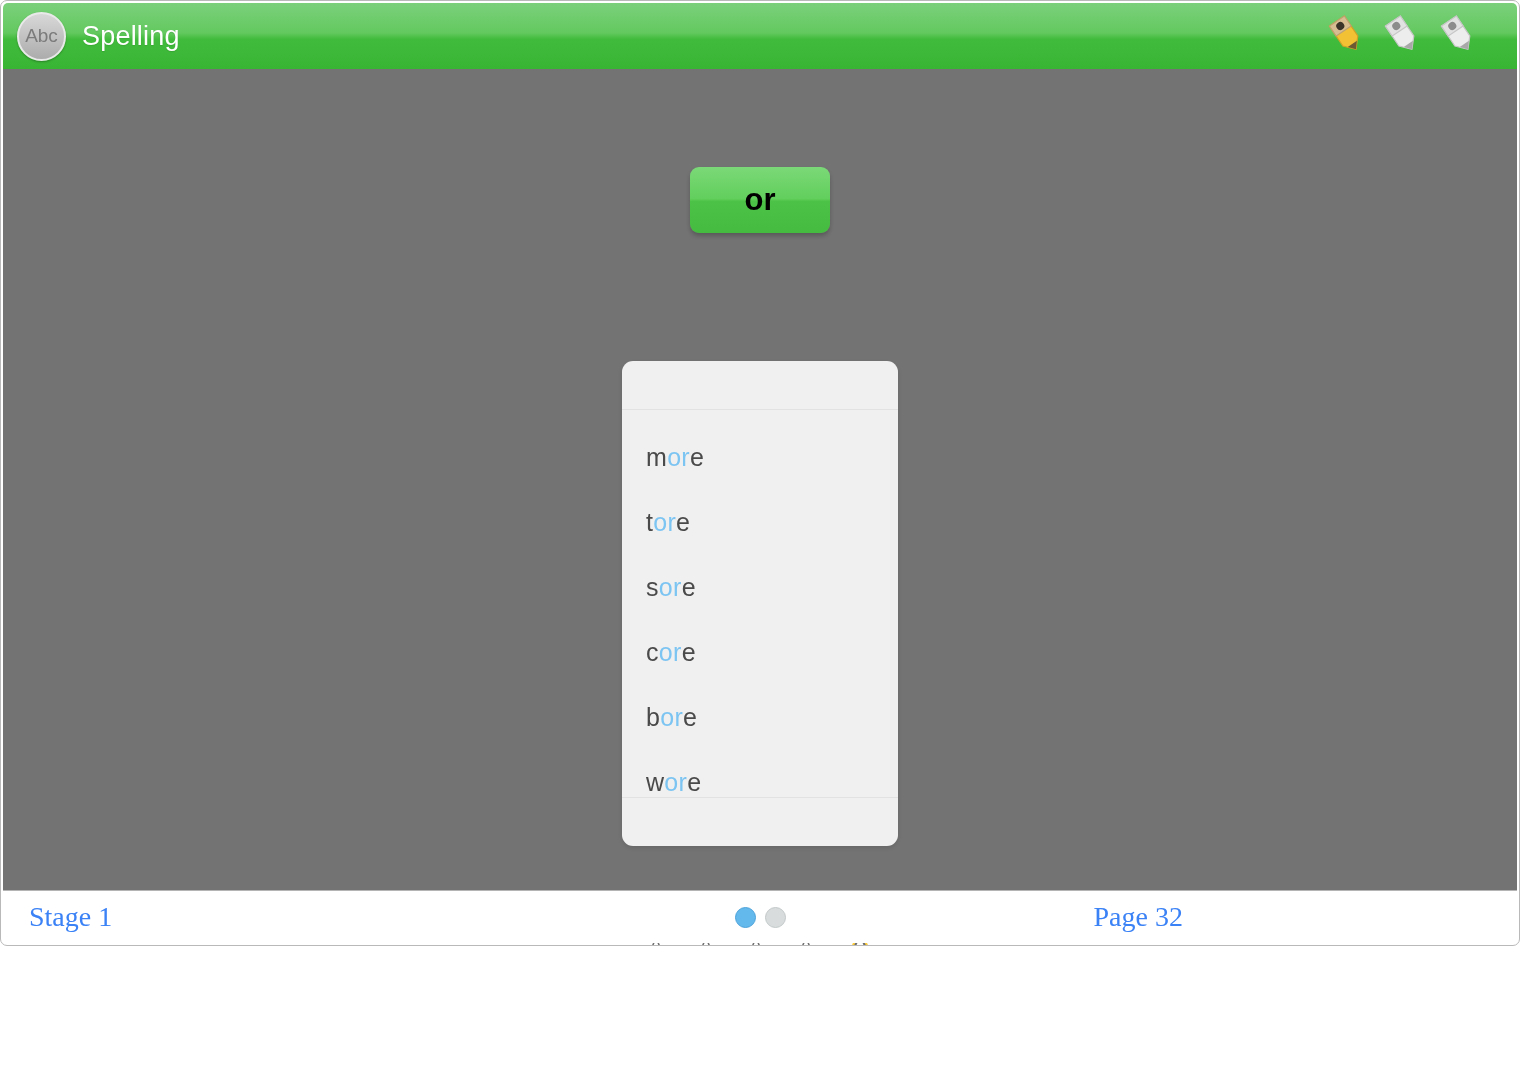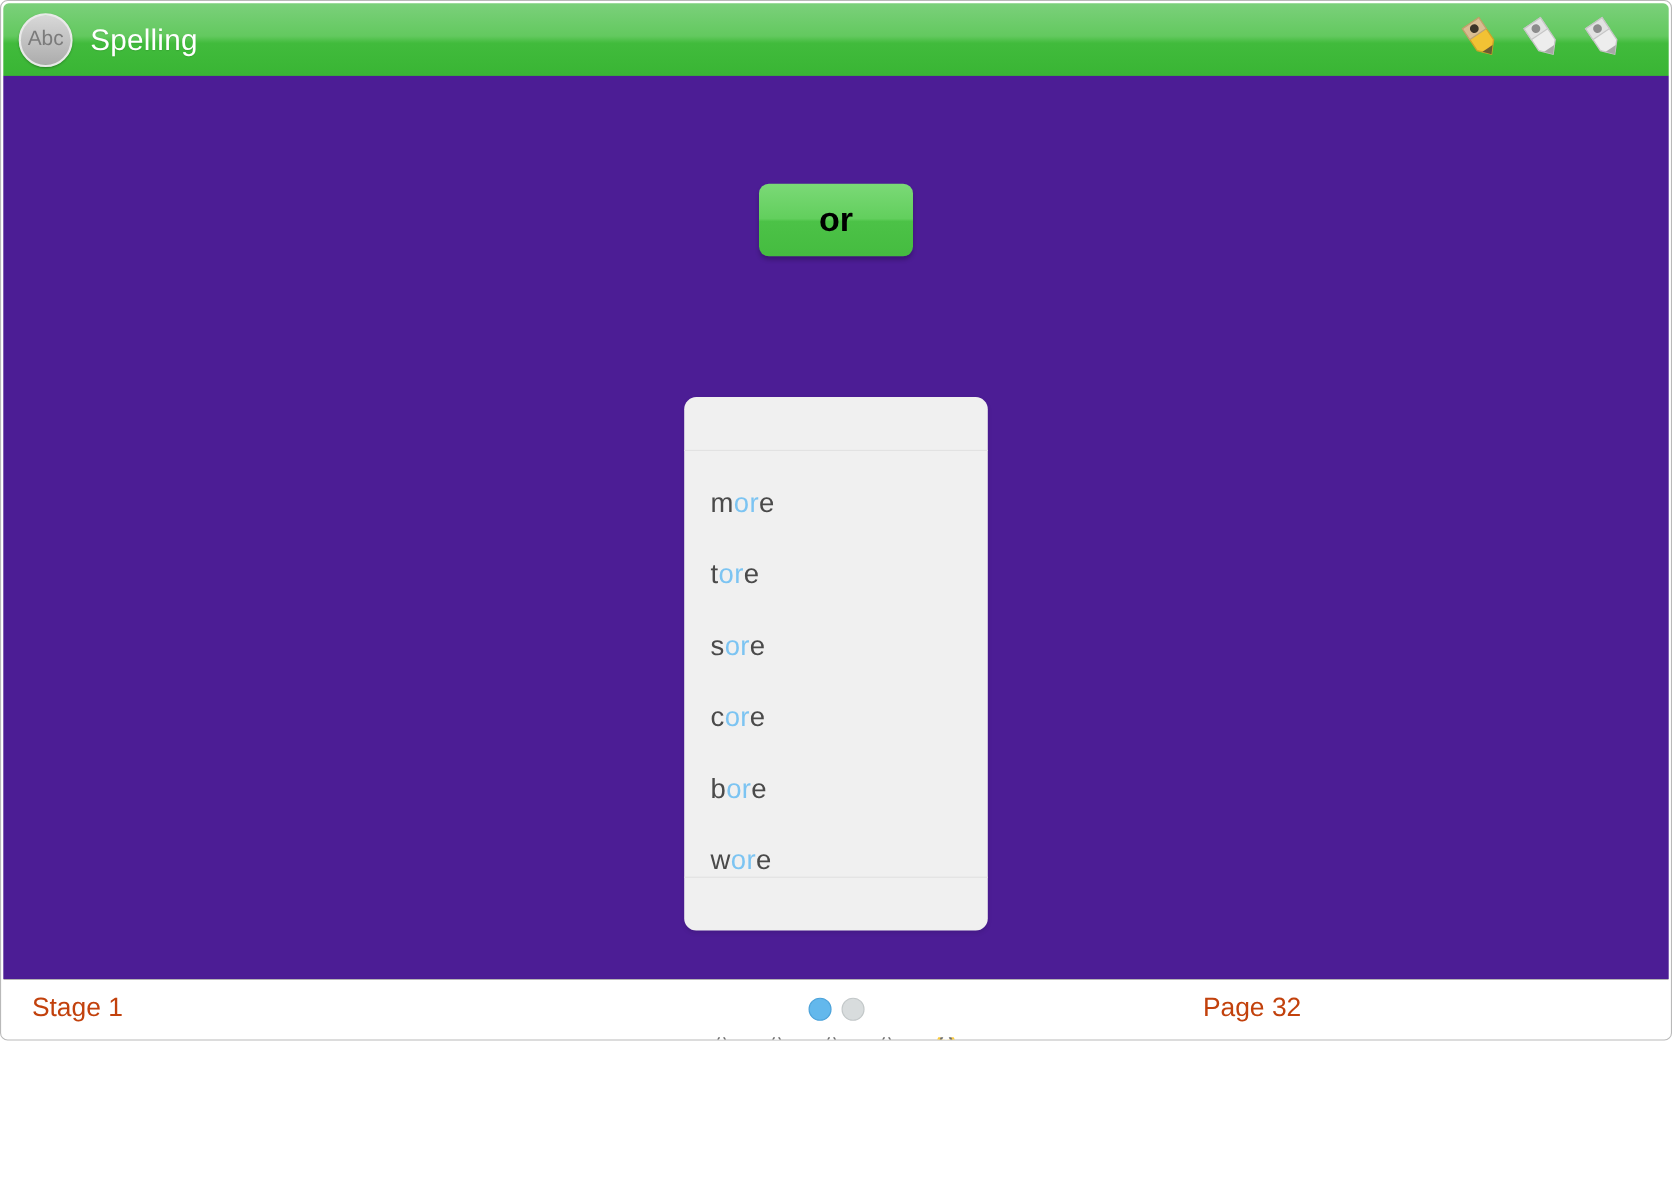--- a/index.html
+++ b/index.html
@@ -82,21 +82,21 @@
   }
   .pencil-btn svg { display: block; }
 
   
   .stage {
     position: absolute;
     top: 68px;
     left: 2px;
     right: 2px;
     bottom: 55px;
-    background: #4c1d95;
+    background: #737373;
   }
 
   .target-chunk {
     position: absolute;
     left: 50%;
     transform: translateX(-50%);
     top: 98px;
     width: 140px;
     height: 66px;
     border-radius: 9px;
@@ -174,23 +174,23 @@
     height: 53px;
     background: #ffffff;
     border-top: 1px solid #b4b4b4;
     border-bottom-left-radius: 5px;
     border-bottom-right-radius: 5px;
     display: flex;
     align-items: center;
     padding: 0 26px;
   }
   .footer-left, .footer-right {
-    font-size: 24px;
-    color: #c2410c;
-    font-family: Liberation Sans, sans-serif;
+    font-size: 28px;
+    color: #3b82f6;
+    font-family: Liberation Serif, serif;
     flex: 1 1 0;
   }
   .footer-right { text-align: center; }
   .page-dots {
     flex: 0 0 auto;
     display: flex;
     align-items: center;
     gap: 9px;
   }
   .dot {

